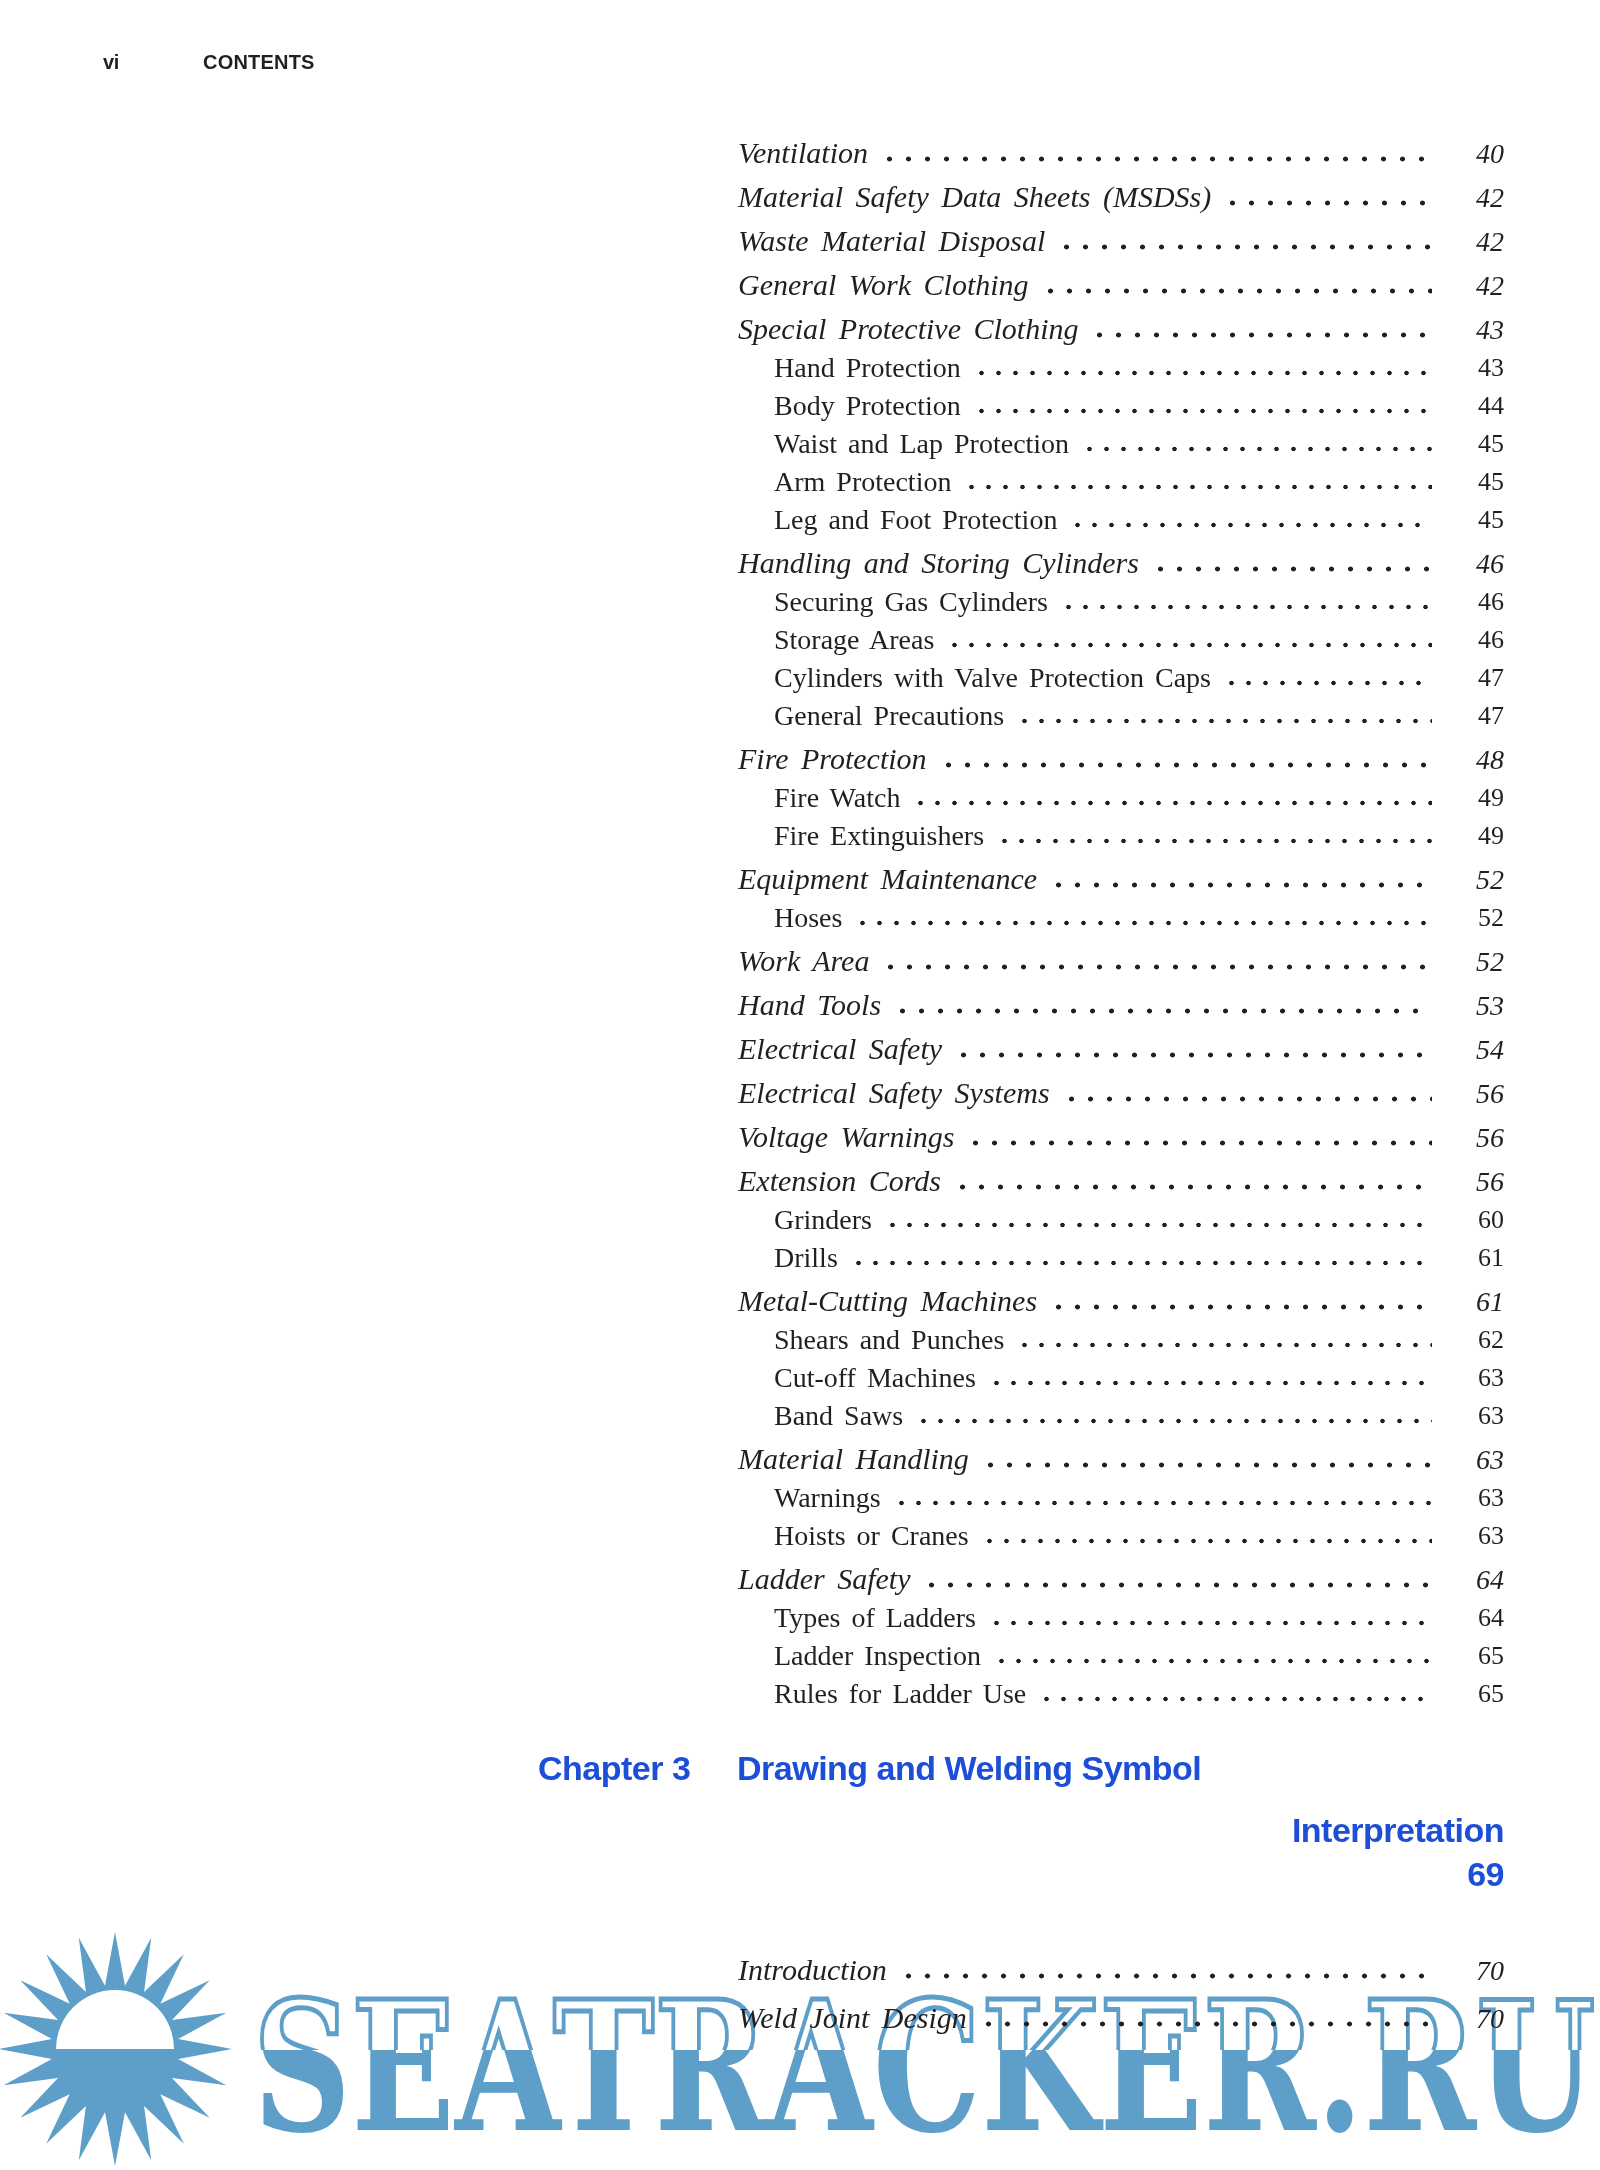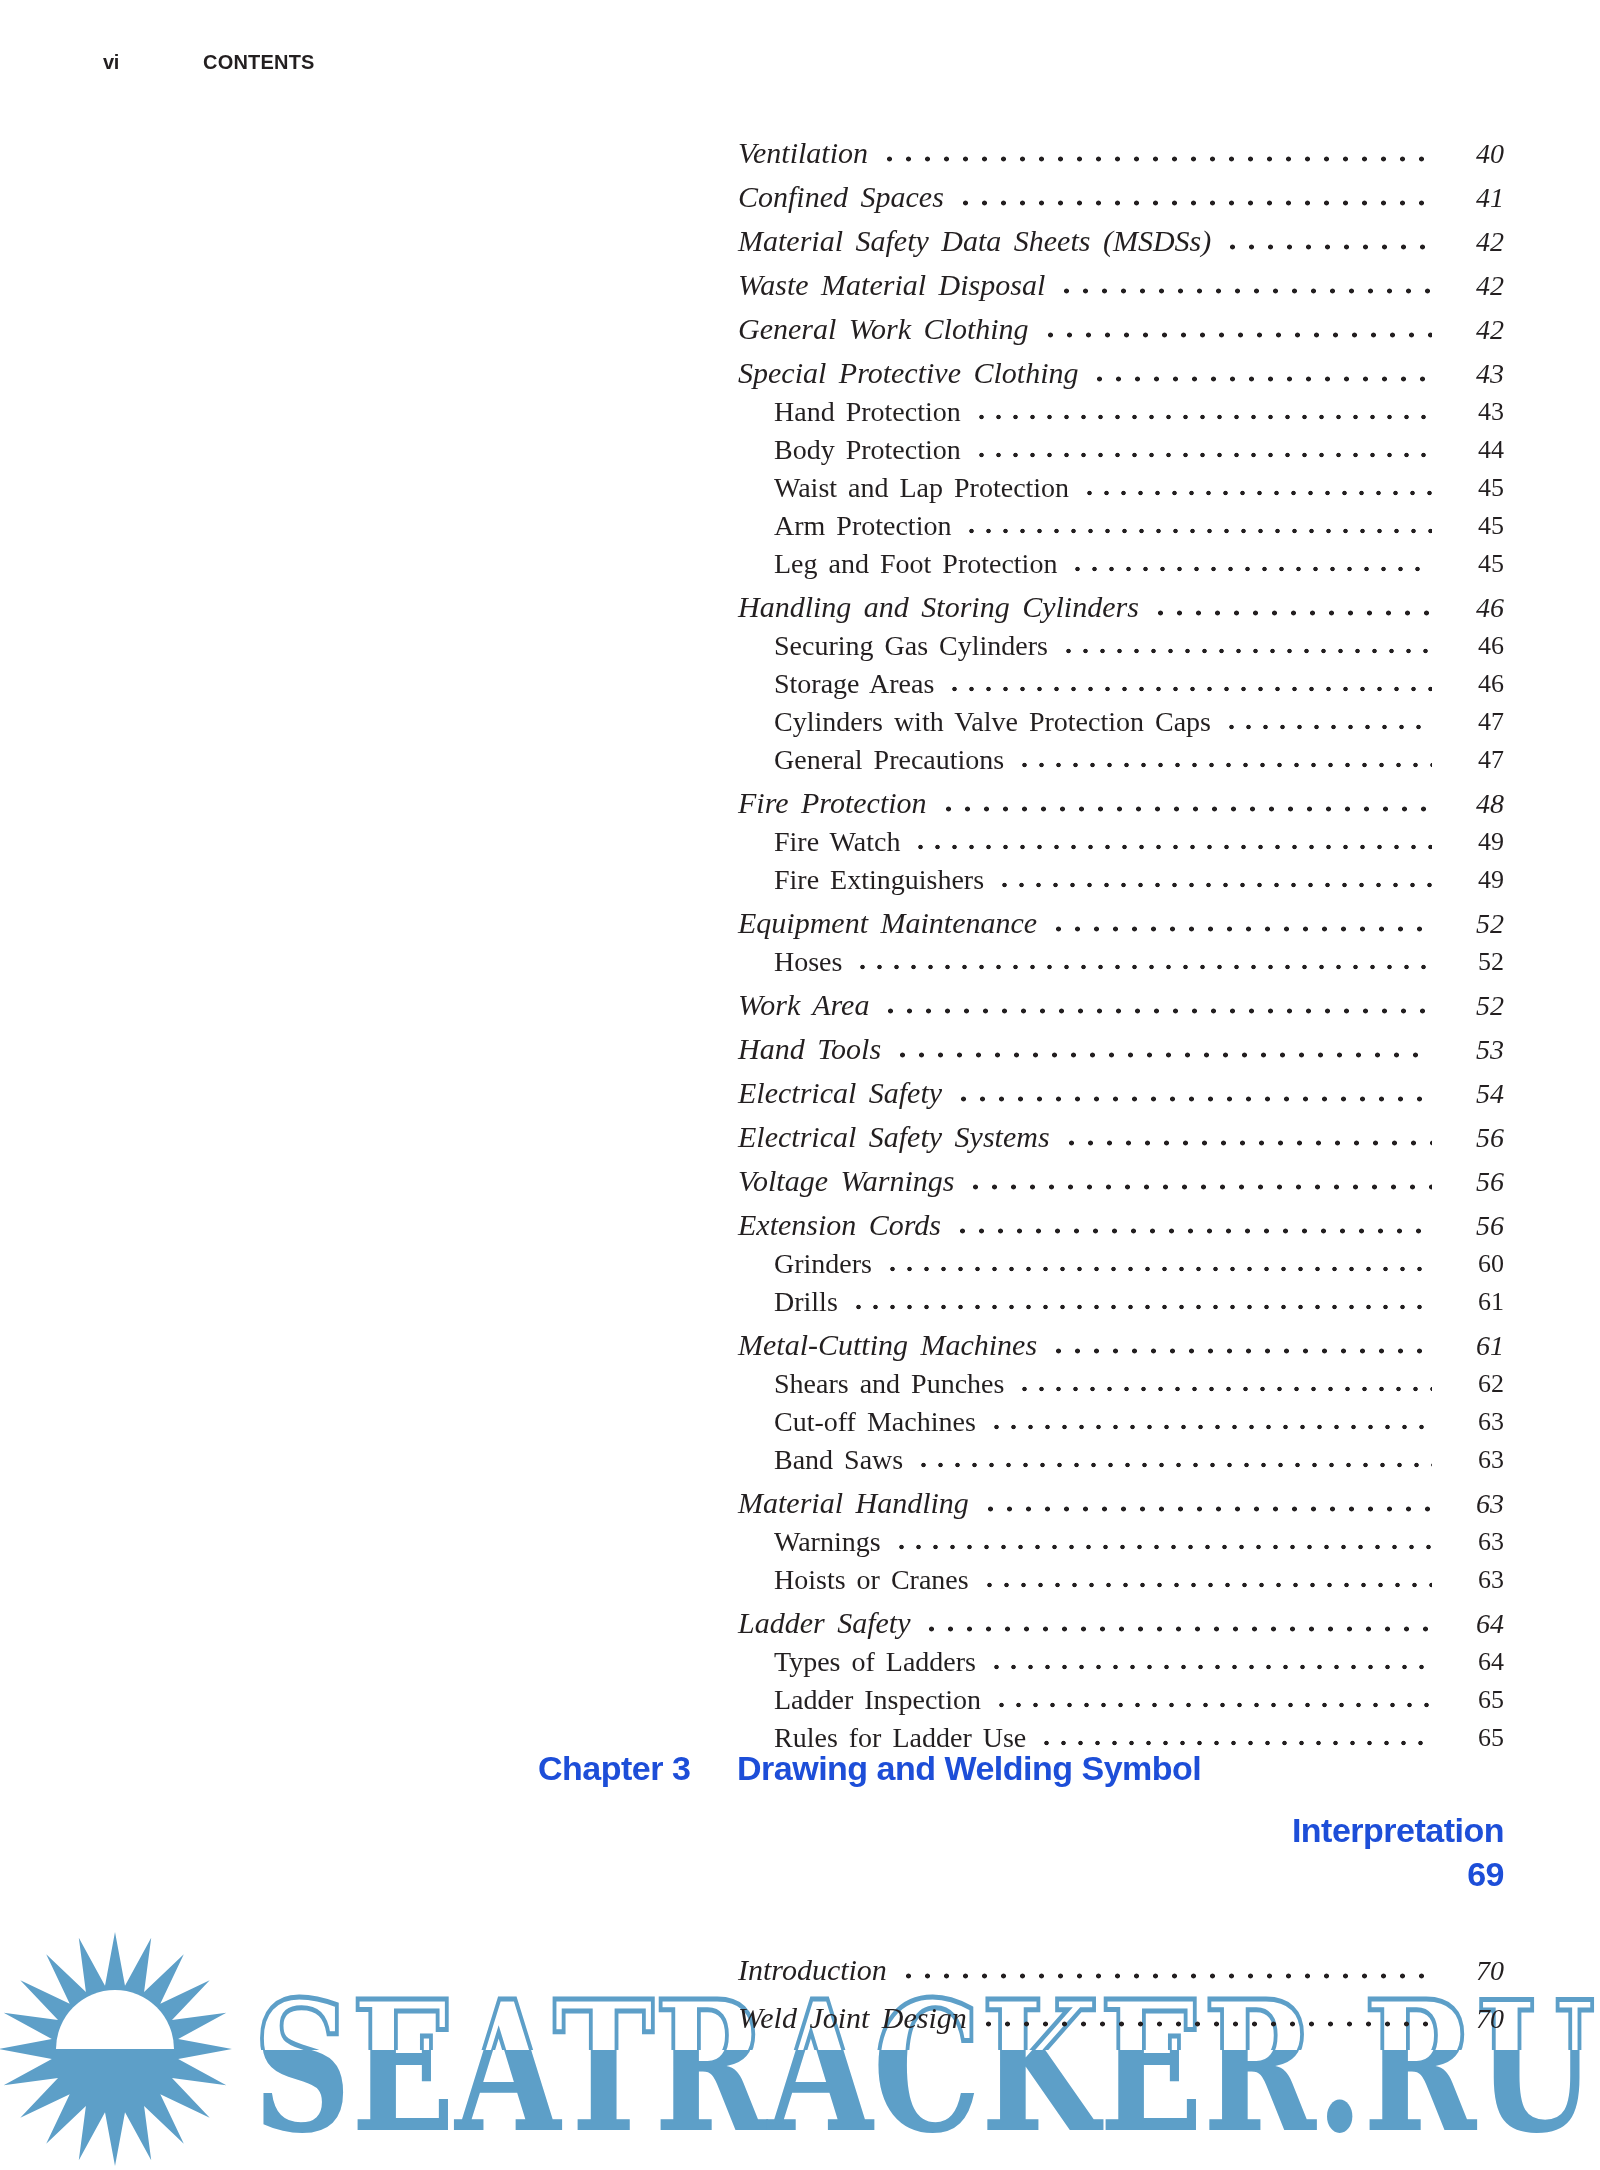--- a/index.html
+++ b/index.html
@@ -83,25 +83,20 @@
   <div class="folio">vi</div>
   <div class="running-head">CONTENTS</div>
 
   <div class="toc toc-main">
       <div class="toc-row main">
         <span class="toc-label">Ventilation</span>
         <span class="toc-leader"></span>
         <span class="toc-page">40</span>
       </div>
       <div class="toc-row main">
-        <span class="toc-label">Confined Spaces</span>
-        <span class="toc-leader"></span>
-        <span class="toc-page">41</span>
-      </div>
-      <div class="toc-row main">
         <span class="toc-label">Material Safety Data Sheets (MSDSs)</span>
         <span class="toc-leader"></span>
         <span class="toc-page">42</span>
       </div>
       <div class="toc-row main">
         <span class="toc-label">Waste Material Disposal</span>
         <span class="toc-leader"></span>
         <span class="toc-page">42</span>
       </div>
       <div class="toc-row main">

